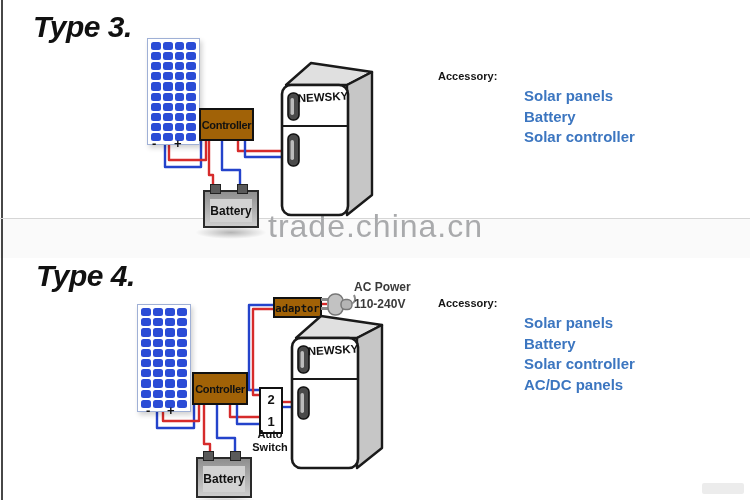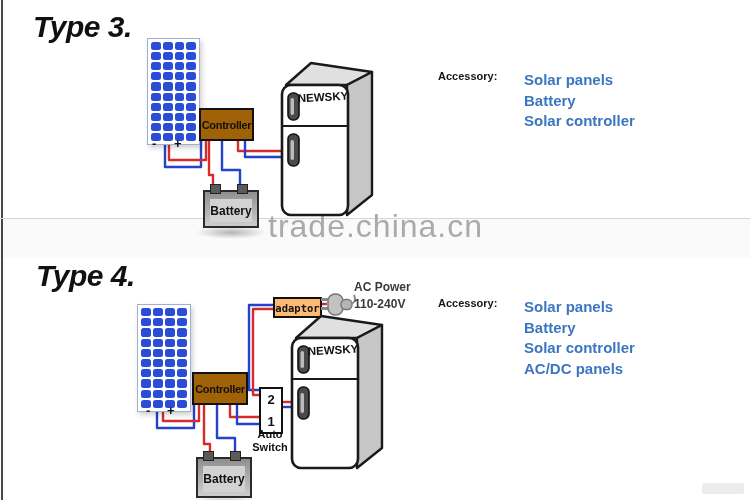--- a/index.html
+++ b/index.html
@@ -42,36 +42,36 @@
   .term-left{left:5px;}
   .term-right{right:9px;}
   .battery-plate{position:absolute;left:5px;right:5px;top:7px;bottom:4px;background:#d2d2d2;
     display:flex;align-items:center;justify-content:center;}
   .battery-plate span{font-size:12px;font-weight:bold;color:#111;}
 
   
   .fridge{position:absolute;z-index:2;}
 
   
-  .adaptor{position:absolute;left:273px;top:297px;width:45px;height:17px;background:#fdba74;
+  .adaptor{position:absolute;left:273px;top:297px;width:45px;height:17px;background:#a16207;
     border:2px solid #111;display:flex;align-items:center;justify-content:center;
     font-family:"DejaVu Sans Mono", monospace;font-size:10.5px;font-weight:bold;color:#111;z-index:2;}
   .auto-switch{position:absolute;left:259px;top:387px;width:20px;height:43px;background:#fff;
     border:2.2px solid #111;display:flex;flex-direction:column;align-items:center;
     justify-content:space-around;z-index:2;}
   .auto-switch span{font-size:13px;font-weight:bold;color:#111;line-height:13px;}
   .switch-label{position:absolute;left:244px;top:428px;width:52px;text-align:center;
     font-family:Liberation Sans, sans-serif;font-size:11px;font-weight:bold;color:#111;
     line-height:13px;z-index:3;}
   .ac-label{position:absolute;font-size:12px;font-weight:bold;color:#3a3a3a;z-index:3;}
   .plug{position:absolute;left:320px;top:291px;z-index:2;}
 
   
   .acc-label{position:absolute;font-size:11px;font-weight:bold;color:#151515;z-index:3;}
-  .acc-items{position:absolute;z-index:3;}
+  .acc-items{position:absolute;z-index:3;margin-top:16px;}
   .acc-items div{font-size:15px;font-weight:bold;color:#3c76c0;line-height:20.6px;}
 </style>
 </head>
 <body>
 
 <div class="canvas">
 
   <div class="left-border"></div>
   <div class="section-divider"></div>
   <div class="watermark-band"></div>

